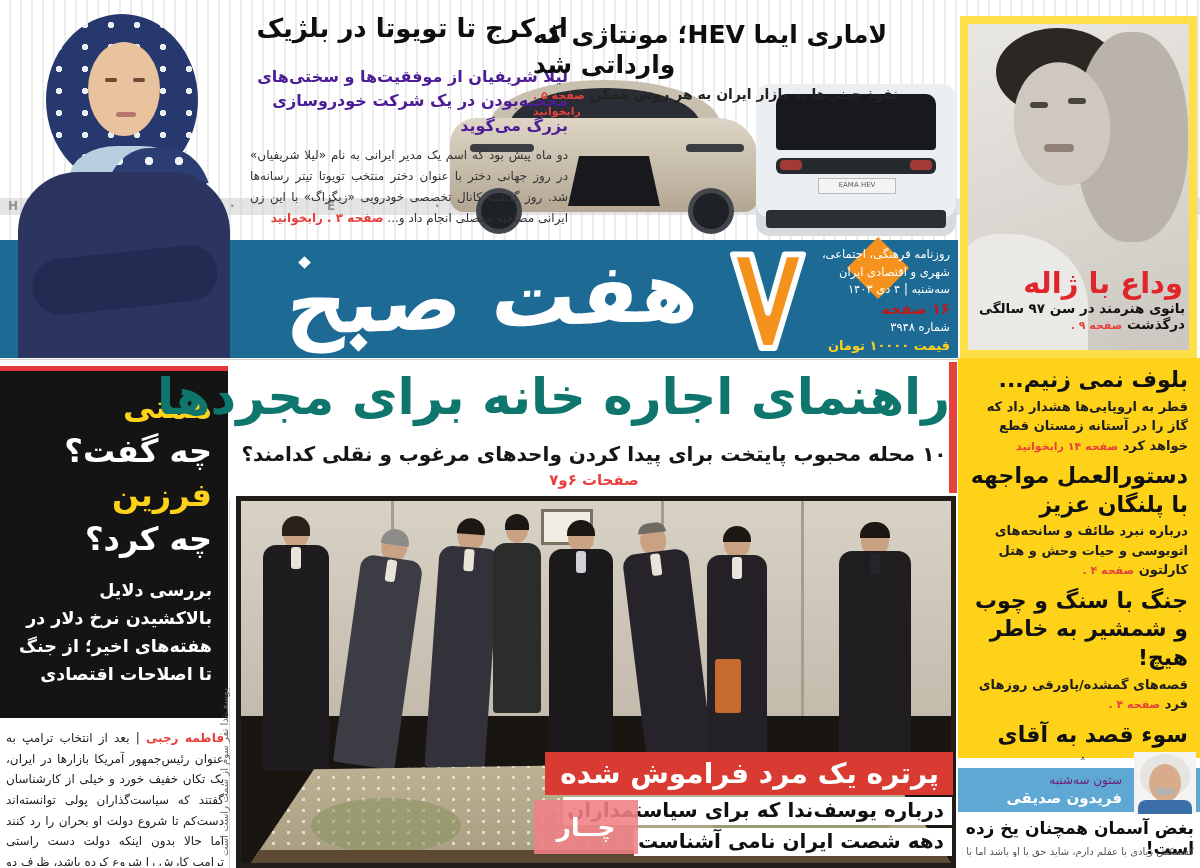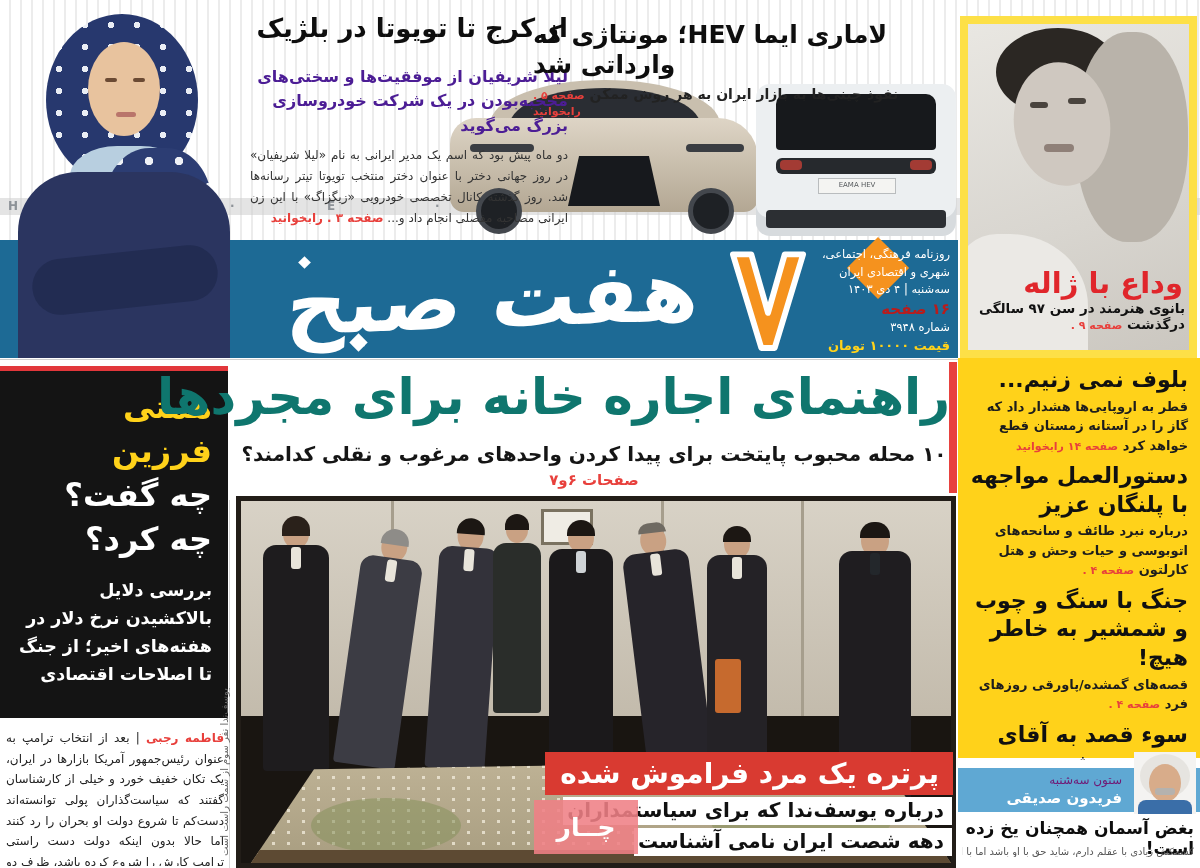--- a/index.html
+++ b/index.html
@@ -227,22 +227,22 @@
     <div class="hl">راهنمای اجاره خانه برای مجردها</div>
     <div class="dek">
       <span>۱۰ محله محبوب پایتخت برای پیدا کردن واحدهای مرغوب و نقلی کدامند؟</span>
       <span class="pageref" style="font-size:15px">صفحات ۶و۷</span>
     </div>
   </div>
   <div class="abs red-divider"></div>
 
   <div class="abs blackbox rtl">
     <div class="big yellow">همتی</div>
+    <div class="big white">چه گفت؟</div>
     <div class="big yellow">فرزین</div>
-    <div class="big white">چه گفت؟</div>
     <div class="big white">چه کرد؟</div>
     <div class="dek">بررسی دلایل بالاکشیدن نرخ دلار در هفته‌های اخیر؛ از جنگ تا اصلاحات اقتصادی</div>
   </div>
 
   <div class="abs left-art rtl">
     <span class="author">فاطمه رجبی</span><span> | </span><span>بعد از انتخاب ترامپ به عنوان رئیس‌جمهور آمریکا بازارها در ایران، یک تکان خفیف خورد و خیلی از کارشناسان گفتند که سیاست‌گذاران پولی توانسته‌اند دست‌کم تا شروع دولت او بحران را رد کنند اما حالا بدون اینکه دولت دست راستی ترامپ کارش را شروع کرده باشد، ظرف دو ماه چیزی در حدود ۳۰ درصد به نرخ دلار در بازار آزاد ایران اضافه شده</span>
   </div>
   <div class="abs vline"></div>
 
   <div class="abs cphoto">

